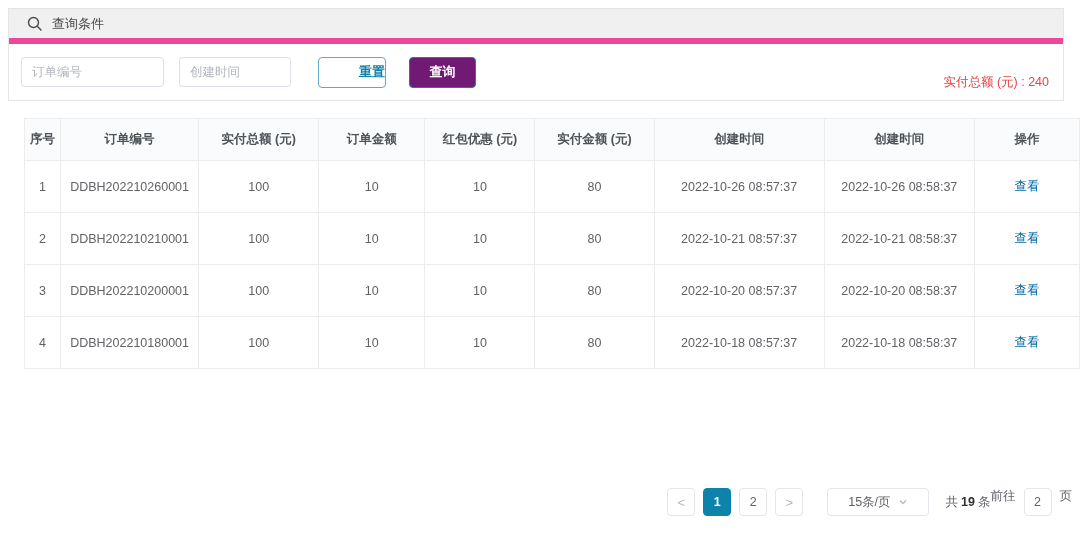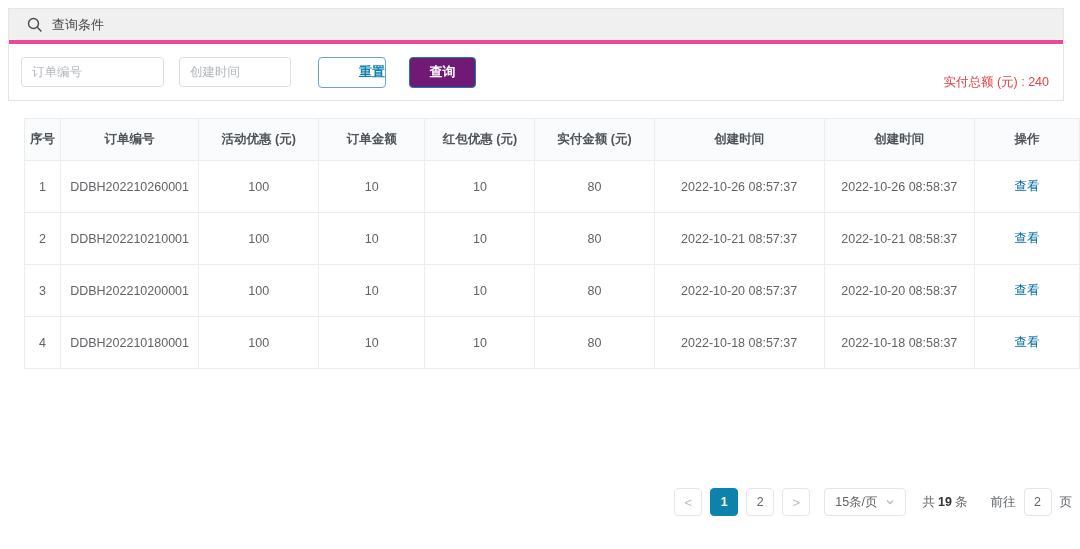--- a/index.html
+++ b/index.html
@@ -7,21 +7,21 @@
   body {
     width: 1080px; height: 549px;
     font-family: "Liberation Sans", sans-serif;
     color: #606266; overflow: hidden;
   }
   .page { width: 1080px; height: 549px; padding: 8px; }
 
   
   .search-panel { width: 1056px; border: 1px solid #e5e5e5; background: #fff; }
   .panel-header {
-    height: 35px; background: #f0f0f0; border-bottom: 4px solid #ec4899;
+    height: 35px; background: #f0f0f0; border-bottom: 6px solid #ec4899;
     display: flex; align-items: center; padding: 6px 18px; gap: 9px;
     color: #4a4a4a; font-size: 13px;
   }
   .panel-body {
     height: 56px; position: relative;
     display: flex; align-items: center; padding: 0 12px;
   }
   .txt-input {
     height: 30px; border: 1px solid #dcdfe6; border-radius: 4px;
     padding: 0 10px; font-size: 12.5px; color: #606266; outline: none;
@@ -73,26 +73,26 @@
   .pg-box {
     width: 28px; height: 28px; border: 1px solid #e3e6ea; border-radius: 4px;
     background: #fff; display: flex; align-items: center; justify-content: center;
     margin-right: 8px; cursor: pointer; font-size: 12.5px; color: #606266;
     font-family: "Liberation Sans", sans-serif;
   }
   .pg-arrow { color: #b4bac1; font-size: 13px; }
   .pg-active { background: #0d82aa; border-color: #0d82aa; color: #ffffff; font-weight: bold; }
   .pg-size {
     height: 28px; border: 1px solid #e3e6ea; border-radius: 4px;
-    display: flex; align-items: center; padding: 0 10px; gap: 7px;
-    margin-left: 6px; cursor: pointer; color: #606266; background: #fff;
+    display: flex; align-items: center; padding: 0 20px; gap: 7px;
+    margin-left: 16px; cursor: pointer; color: #606266; background: #fff;
   }
   .pg-total { margin-left: 17px; color: #5f6368; }
   .pg-total b { color: #303133; font-weight: bold; margin: 0 3px; }
-  .pg-goto { margin-left: 23px; display: flex; align-items: center; color: #5f6368; }
+  .pg-goto { display: flex; color: #5f6368; }
   .pg-goto-input {
     width: 28px; height: 28px; border: 1px solid #e3e6ea; border-radius: 4px;
     margin: 0 8px; text-align: center; font-size: 12.5px; color: #606266;
     outline: none; font-family: "Liberation Sans", sans-serif;
   }
 </style>
 </head>
 <body>
 
 <div class="page">
@@ -124,21 +124,21 @@
           <col style="width:110px">
           <col style="width:119px">
         <col style="width:170px">
           <col style="width:150px">
           <col style="width:105px">
       </colgroup>
       <thead>
         <tr>
           <th>序号</th>
           <th>订单编号</th>
-          <th>活动优惠 (元)</th>
+          <th>实付总额 (元)</th>
           <th>订单金额</th>
           <th>红包优惠 (元)</th>
           <th>实付金额 (元)</th>
           <th>创建时间</th>
           <th>创建时间</th>
           <th>操作</th>
         </tr>
       </thead>
       <tbody>
         <tr>

